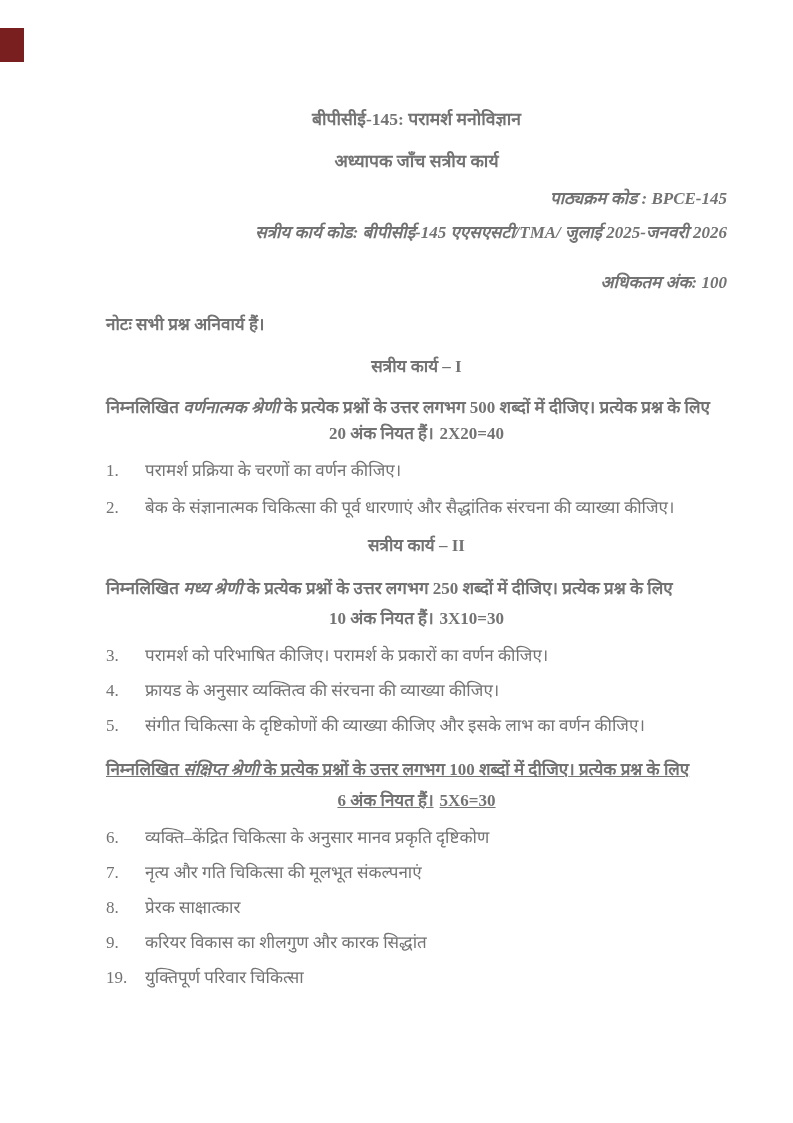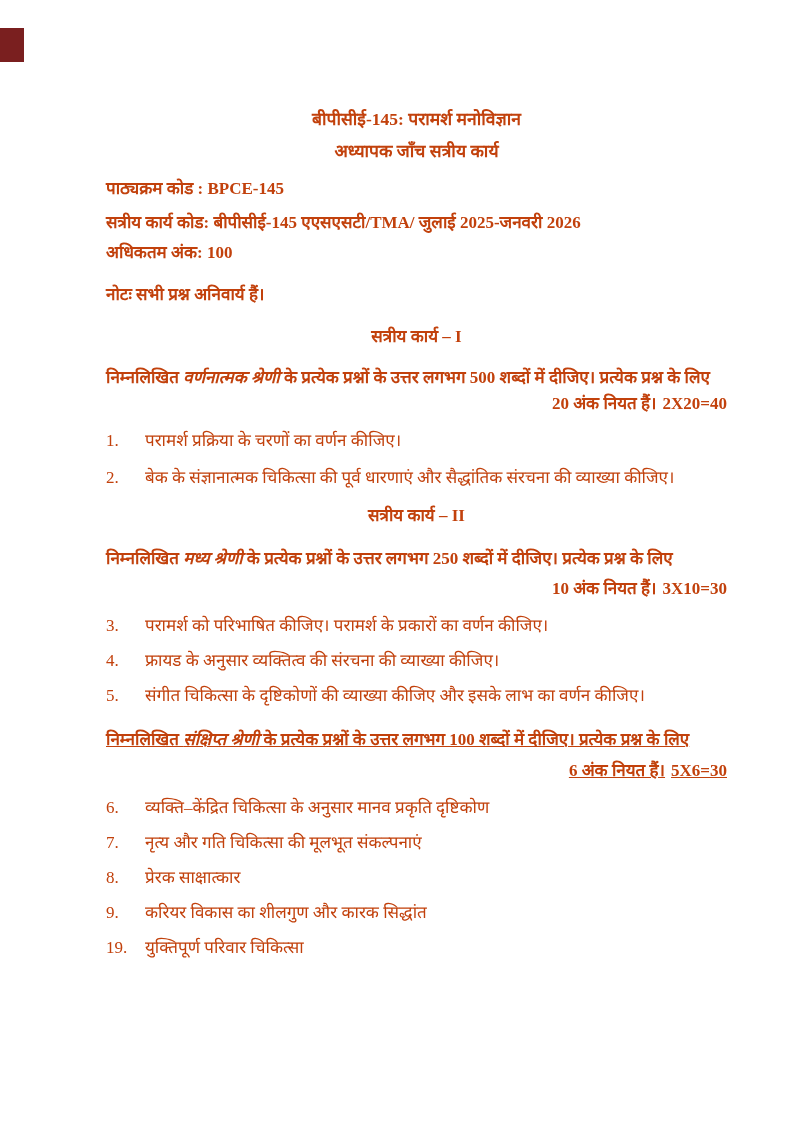--- a/index.html
+++ b/index.html
@@ -1,21 +1,21 @@
 <!DOCTYPE html>
 <html><head>
 <meta charset="utf-8">
 <style>
   html, body { margin: 0; padding: 0; background: #ffffff; }
   .page {
     position: relative;
     width: 793px;
     height: 1123px;
     background: #ffffff;
-    color: #c2410c;
+    color: #737373;
     font-family: "Liberation Serif", "DejaVu Serif", serif;
     font-size: 17px;
     line-height: 26px;
     overflow: hidden;
     box-sizing: border-box;
   }
   .corner-mark {
     position: absolute;
     left: 0;
     top: 28px;
@@ -23,34 +23,34 @@
     height: 34px;
     background: #7a1f1f;
   }
   .content {
     position: absolute;
     left: 106px;
     top: 106px;
     width: 621px;
   }
   .title-line { text-align: center; font-weight: 700; font-size: 17.5px; }
-  .title-line.second { margin-top: 6px; }
-  .right-line { font-weight: 700; }
+  .title-line.second { margin-top: 16px; }
+  .right-line { text-align: right; font-weight: 700; font-style: italic; }
   .right-line.course { margin-top: 12px; }
   .right-line.assign { margin-top: 8px; }
-  .right-line.maxmarks { margin-top: 4px; }
+  .right-line.maxmarks { margin-top: 24px; }
   .note-line { margin-top: 16px; font-weight: 700; text-align: left; }
   .section-heading { text-align: center; font-weight: 700; margin-top: 12px; }
   .section-heading.first { margin-top: 16px; }
   .section-heading.third { margin-top: 8px; }
   .instruction { margin-top: 15px; font-weight: 700; text-align: justify; }
   .instruction .category { font-style: italic; }
   .instruction.s2 { line-height: 30px; }
   .instruction.s3 { line-height: 31px; text-decoration: underline; }
-  .instr-row { display: flex; justify-content: flex-end; text-align: left; gap: 6px; }
+  .instr-row { display: flex; justify-content: center; text-align: left; gap: 6px; }
   .marks-value { font-weight: 700; }
   .questions { margin-top: 4px; }
   .question { display: flex; margin-top: 9px; font-weight: 400; }
   .questions.qs1 .question { margin-top: 11px; }
   .qnum { flex: 0 0 39px; }
   .qtext { flex: 1 1 auto; }
 </style>
 </head>
 <body>
 

